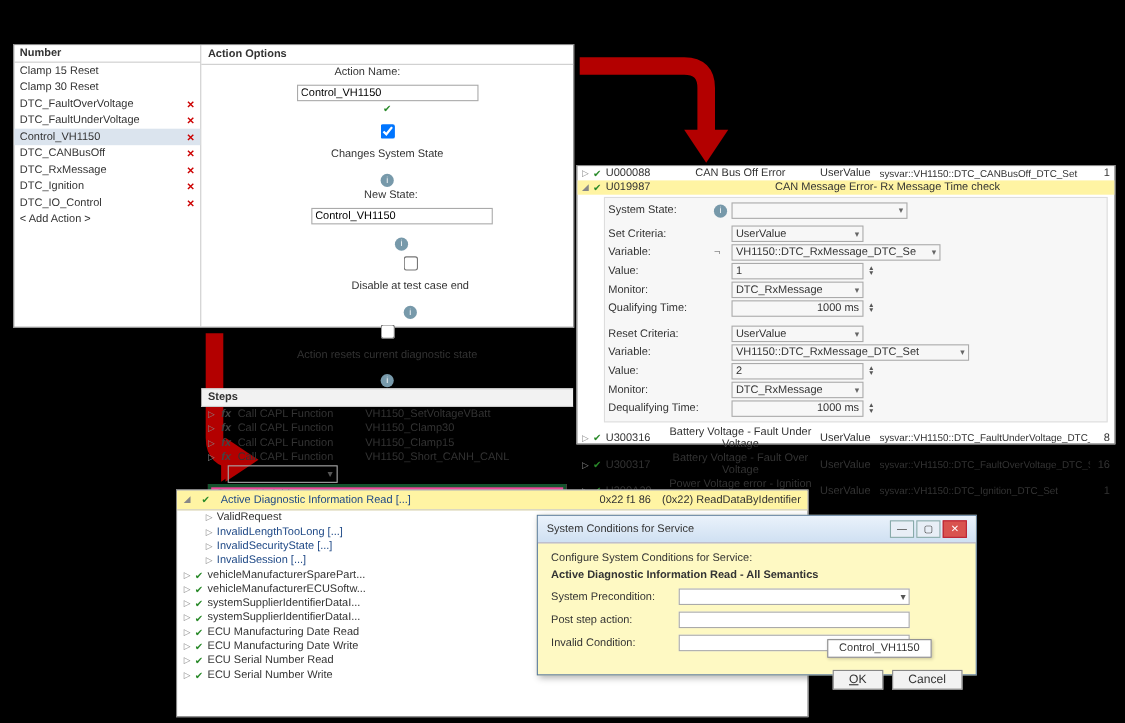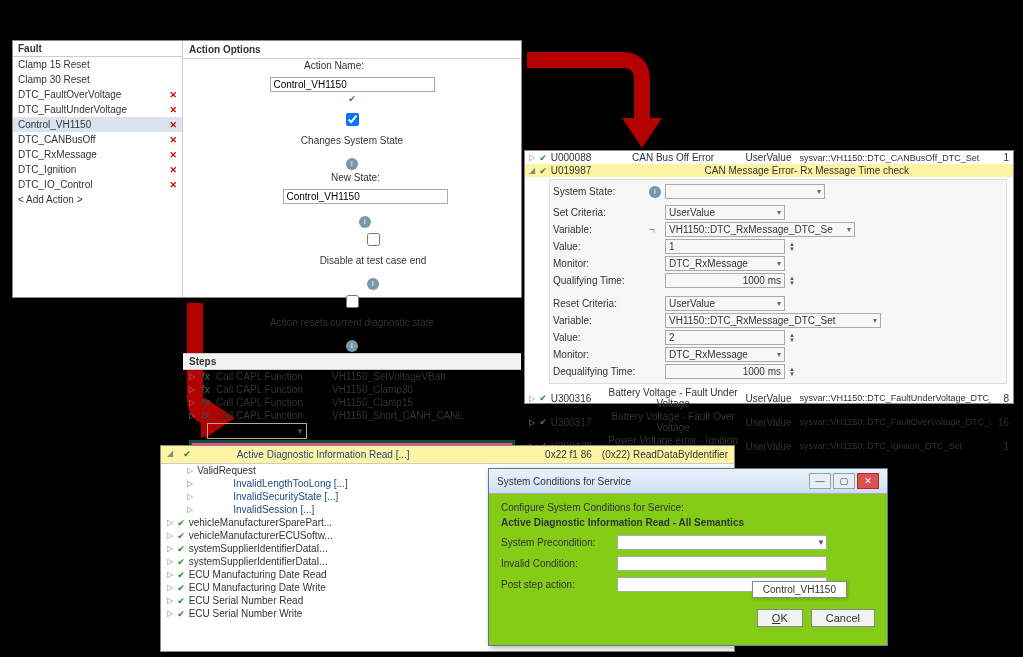--- a/index.html
+++ b/index.html
@@ -41,22 +41,22 @@
 .sub-panel { background:#f7f7f7; border:1px solid #ddd; margin:2px 6px 2px 24px; padding:3px;}
 .sp-row { display:flex; align-items:center; padding:1px 0; gap:4px;}
 .sp-row label { width:92px; }
 .sp-row .val { border:1px solid #aaa; padding:0 3px; width:120px; height:15px; display:flex; align-items:center; justify-content:space-between;}
 .sp-row .val .dd{font-size:8px;color:#666;}
 .spin { display:flex; flex-direction:column; font-size:6px; line-height:5px; color:#555;}
 
 .p3 { left:160px; top:445px; width:575px; height:207px; }
 .diag-hdr { background:#fff4a3; padding:3px 6px; display:flex; gap:10px; border-bottom:1px solid #ccc;}
 .tree-row { display:flex; align-items:center; padding:1px 6px; gap:4px;}
-.lnk { color:#204a87;margin-left:36px; }
-.p3-dialog { position:absolute; left:327px; top:22px; width:400px; height:178px; background:#84cc16; border:1px solid #5a7aa0; box-shadow:2px 2px 6px rgba(0,0,0,.3);}
+.lnk { color:#204a87; }
+.p3-dialog { position:absolute; left:327px; top:22px; width:400px; height:146px; background:#fef9c3; border:1px solid #5a7aa0; box-shadow:2px 2px 6px rgba(0,0,0,.3);}
 .dlg-title { background:linear-gradient(#eaf2fb,#cfe0f2); padding:4px 8px; display:flex; justify-content:space-between; align-items:center; border-bottom:1px solid #aac;}
 .win-btns { display:flex; gap:2px;}
 .win-btns span{ width:22px; height:16px; border:1px solid #8aa; background:#e8eef6; display:flex; align-items:center; justify-content:center; font-size:9px; cursor:pointer;}
 .win-btns .close{ background:#d9534f; color:#fff; border-color:#b23; }
 .dlg-body { padding:8px 12px; }
 .dlg-row { display:flex; align-items:center; padding:3px 0; gap:6px;}
 .dlg-row label{ width:110px;}
 .dlg-row input{ border:1px solid #aaa; width:210px; padding:1px 3px; font-size:10px;}
 .dlg-btns { display:flex; justify-content:flex-end; gap:8px; padding:6px 12px;align-items:center;}
 .btn { border:1px solid #888; background:#f2f2f2; padding:2px 14px; cursor:pointer; font-size:11px;}
@@ -71,21 +71,21 @@
   <path d="M100 78 L140 78 L120 108 Z" fill="#b30000"></path>
 </svg>
 <svg class="arrow" style="left:165px; top:298px; width:80px; height:150px" viewBox="0 0 80 150">
   <path d="M30 5 L30 100 Q30 120 50 120" stroke="#b30000" stroke-width="16" fill="none"></path>
   <path d="M46 100 L46 140 L76 120 Z" fill="#b30000" transform="translate(-10,0)"></path>
   <path d="M40 100 L40 140 L70 120 Z" fill="#b30000"></path>
 </svg>
 
 <div class="panel p1">
   <div class="p1-left">
-    <div class="p1-header">Fault</div>
+    <div class="p1-header">Number</div>
     <div class="p1-item">
         <span>Clamp 15 Reset</span>
       </div>
     <div class="p1-item">
         <span>Clamp 30 Reset</span>
       </div>
     <div class="p1-item">
         <span>DTC_FaultOverVoltage</span>
         <span class="redx">✕</span>
       </div>
@@ -415,25 +415,25 @@
     </div>
     <div class="dlg-body">
       <div>Configure System Conditions for Service:</div>
       <div style="font-weight:bold; padding:4px 0">Active Diagnostic Information Read  -  All Semantics</div>
       <div class="dlg-row">
           <label>System Precondition:</label>
           <input type="text" style="">
           <span style="font-size:8px;color:#555;margin-left:-16px">▼</span>
         </div>
       <div class="dlg-row">
+          <label>Post step action:</label>
+          <input type="text" style="">
+        </div>
+      <div class="dlg-row">
           <label>Invalid Condition:</label>
-          <input type="text" style="">
-        </div>
-      <div class="dlg-row">
-          <label>Post step action:</label>
           <input type="text" style="">
         </div>
     </div>
     <div class="autoc">Control_VH1150</div>
     <div class="dlg-btns">
       <div class="btn"><u>O</u>K</div>
       <div class="btn">Cancel</div>
     </div>
   </div>
 </div>

